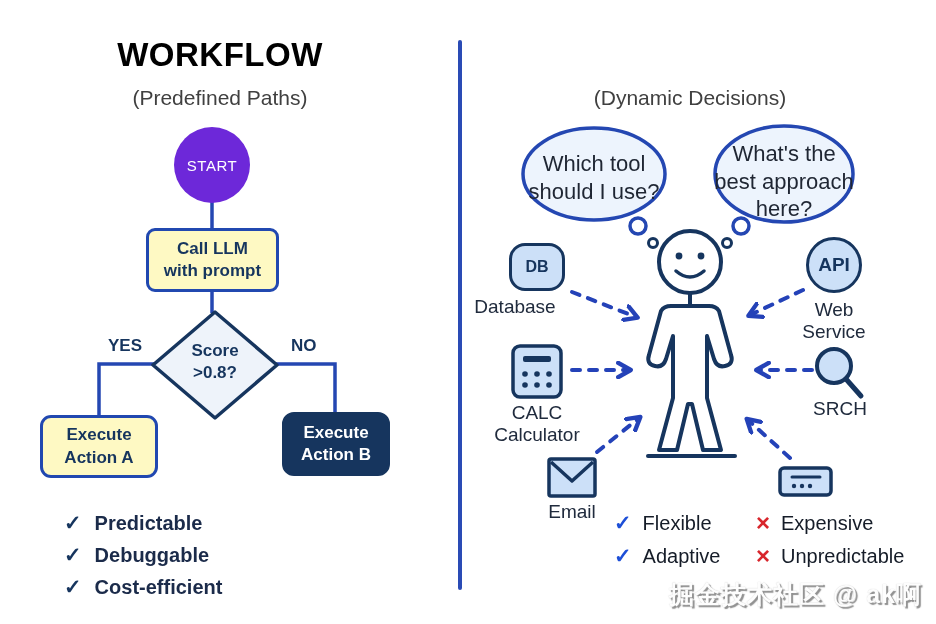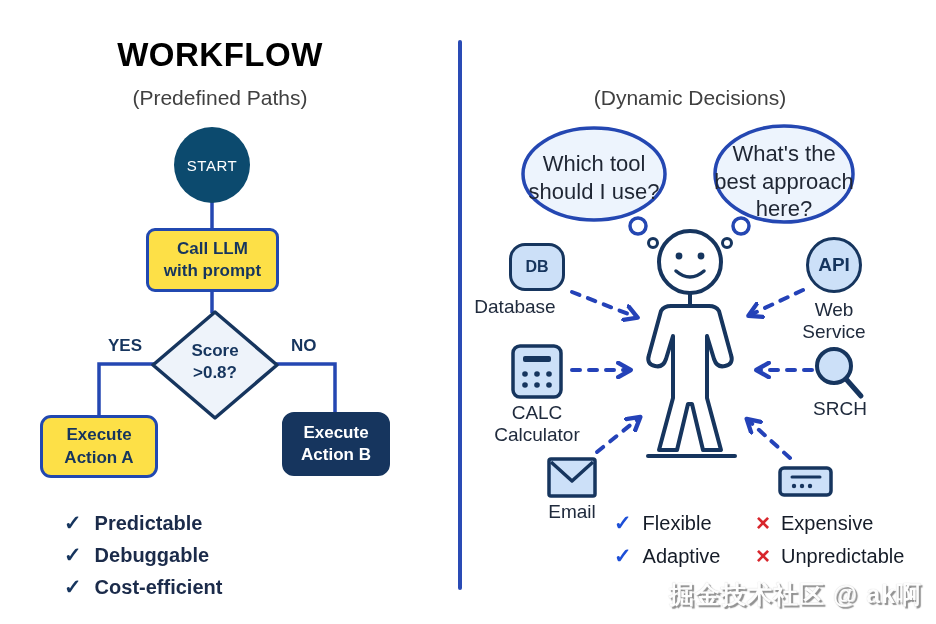--- a/index.html
+++ b/index.html
@@ -9,25 +9,25 @@
   }
   .abs{position:absolute;}
   .pre{white-space:pre-line;}
   .ctr{text-align:center;}
   .panel-title{font-size:33px;font-weight:800;letter-spacing:.5px;color:#000000;}
   .panel-sub{font-size:21px;font-weight:500;color:#404040;}
   svg.layer{position:absolute;left:0;top:0;z-index:1;pointer-events:none;}
   .z2{z-index:2;}
   .start-node{
     left:174px;top:127px;width:76px;height:76px;border-radius:50%;
-    background:#0c4a6e;display:flex;align-items:center;justify-content:center;
+    background:#6d28d9;display:flex;align-items:center;justify-content:center;
     color:#ffffff;font-size:15px;font-weight:500;letter-spacing:.5px;
   }
   .flow-box{
-    background:#fde047;border:3px solid #2148b0;border-radius:9px;
+    background:#fef9c3;border:3px solid #2148b0;border-radius:9px;
     display:flex;align-items:center;justify-content:center;
     font-size:17px;font-weight:600;color:#16355e;line-height:1.3;
   }
   .flow-box.dark{background:#16355e;border-color:#16355e;color:#ffffff;border-radius:12px;}
   .branch-label{font-size:17px;font-weight:700;color:#16355e;}
   .decision-text{font-size:17px;font-weight:600;color:#16355e;line-height:1.3;}
   .benefit-row{display:flex;align-items:center;gap:13px;height:32px;}
   .benefit-check{font-size:21px;font-weight:700;color:#16355e;}
   .benefit-label{font-size:20px;font-weight:600;color:#1b2b4a;}
   .thought-text{font-size:22px;font-weight:500;color:#1f2633;line-height:1.25;}

